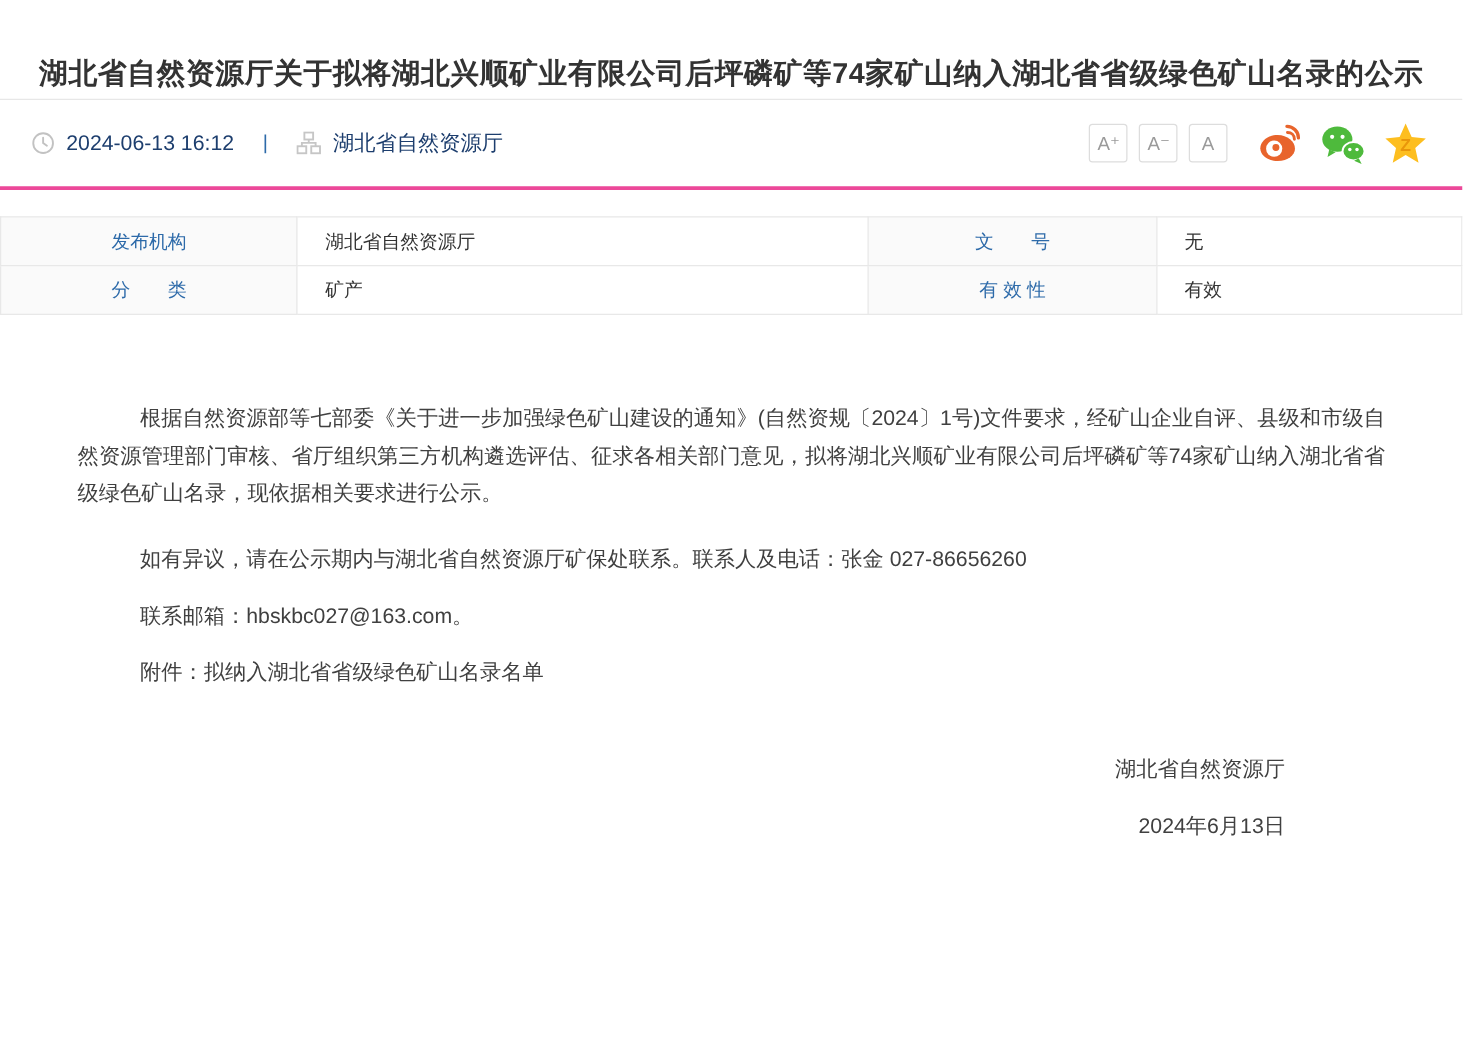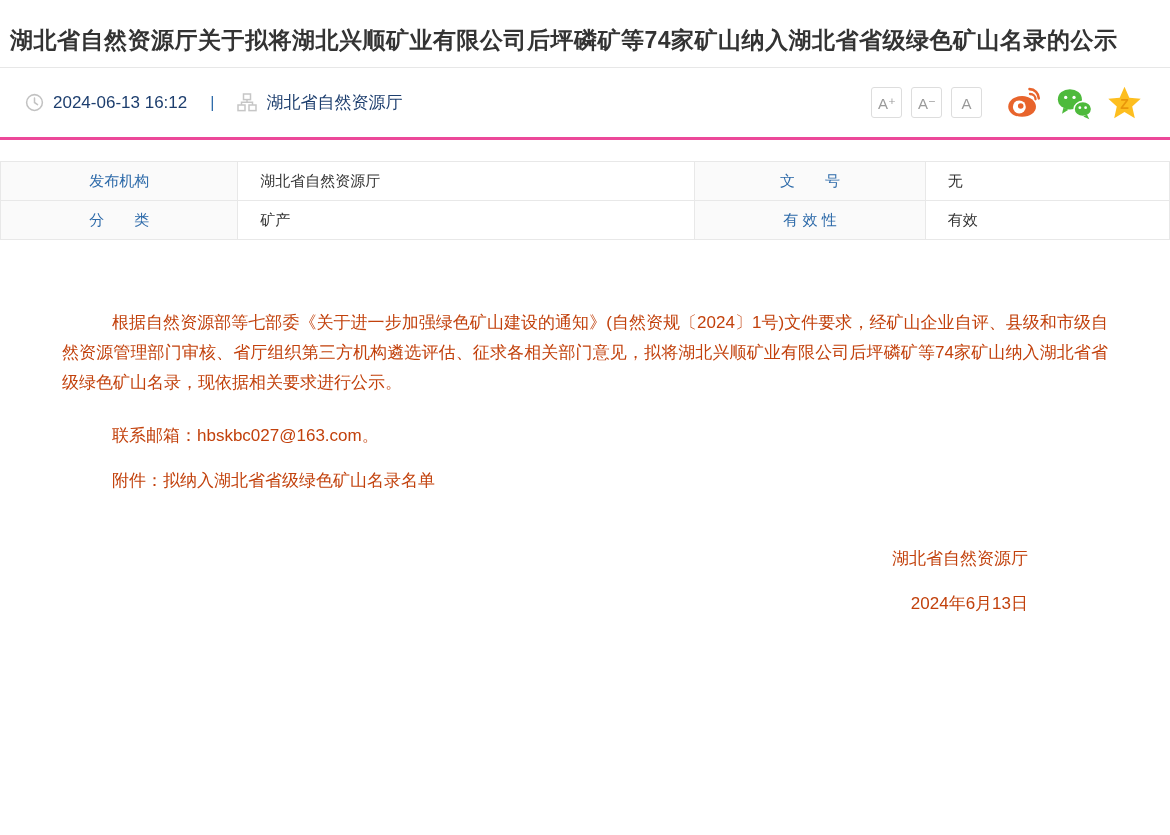--- a/index.html
+++ b/index.html
@@ -3,22 +3,22 @@
 <meta charset="utf-8">
 <style>
   html,body{margin:0;padding:0;background:#fff;}
   body{
     width:1170px;min-height:835px;
     font-family:"Liberation Sans","DejaVu Sans",sans-serif;
     color:#404040;
   }
   
   .title-block{
-    box-sizing:border-box;height:68px;padding:26px 10px 0;
-    border-bottom:1px solid #e7e7e7;text-align:left;
+    box-sizing:border-box;height:80px;padding:44px 10px 0;
+    border-bottom:1px solid #e7e7e7;text-align:center;
   }
   .page-title{
     font-size:23px;font-weight:bold;color:#333;line-height:1.3;
     letter-spacing:.5px;white-space:nowrap;
   }
   
   .meta-bar{
     box-sizing:border-box;height:72px;border-bottom:3px solid #ec4899;
     display:flex;align-items:center;justify-content:space-between;
     padding:0 28px 0 25px;
@@ -35,21 +35,21 @@
   .share-icon{margin-left:14px;cursor:pointer;display:flex;align-items:center;}
   
   table.info{
     width:100%;border-collapse:collapse;margin-top:21px;font-size:15px;
     table-layout:fixed;
   }
   table.info td{border:1px solid #e8e8e8;height:36px;}
   td.lbl{background:#fafafa;color:#2d6aa9;text-align:center;}
   td.val{padding-left:22px;color:#333;}
   
-  .content{padding:0 62px;margin-top:68px;font-size:17px;color:#c2410c;}
+  .content{padding:0 62px;margin-top:68px;font-size:17px;color:#404040;}
   .content p{margin:0 0 15px;line-height:30px;text-indent:50px;}
   .content p.lead{text-align:justify;margin-bottom:23px;}
   .content p.attachment{}
   .signature{margin-top:48px;text-align:right;padding-right:80px;font-size:17px;}
   .signature div{line-height:30px;}
   .signature .org{margin-bottom:15px;}
 </style>
 </head>
 <body>
 
@@ -129,20 +129,21 @@
       <td class="lbl">分　　类</td>
       <td class="val">矿产</td>
       <td class="lbl">有 效 性</td>
       <td class="val">有效</td>
     </tr>
   </tbody>
 </table>
 
 <div class="content">
   <p class="lead">根据自然资源部等七部委《关于进一步加强绿色矿山建设的通知》(自然资规〔2024〕1号)文件要求，经矿山企业自评、县级和市级自然资源管理部门审核、省厅组织第三方机构遴选评估、征求各相关部门意见，拟将湖北兴顺矿业有限公司后坪磷矿等74家矿山纳入湖北省省级绿色矿山名录，现依据相关要求进行公示。</p>
+  <p>如有异议，请在公示期内与湖北省自然资源厅矿保处联系。联系人及电话：张金 027-86656260</p>
   <p>联系邮箱：hbskbc027@163.com。</p>
   <p class="attachment">附件：拟纳入湖北省省级绿色矿山名录名单</p>
 
   <div class="signature">
     <div class="org">湖北省自然资源厅</div>
     <div class="date">2024年6月13日</div>
   </div>
 </div>
 
 </body></html>

